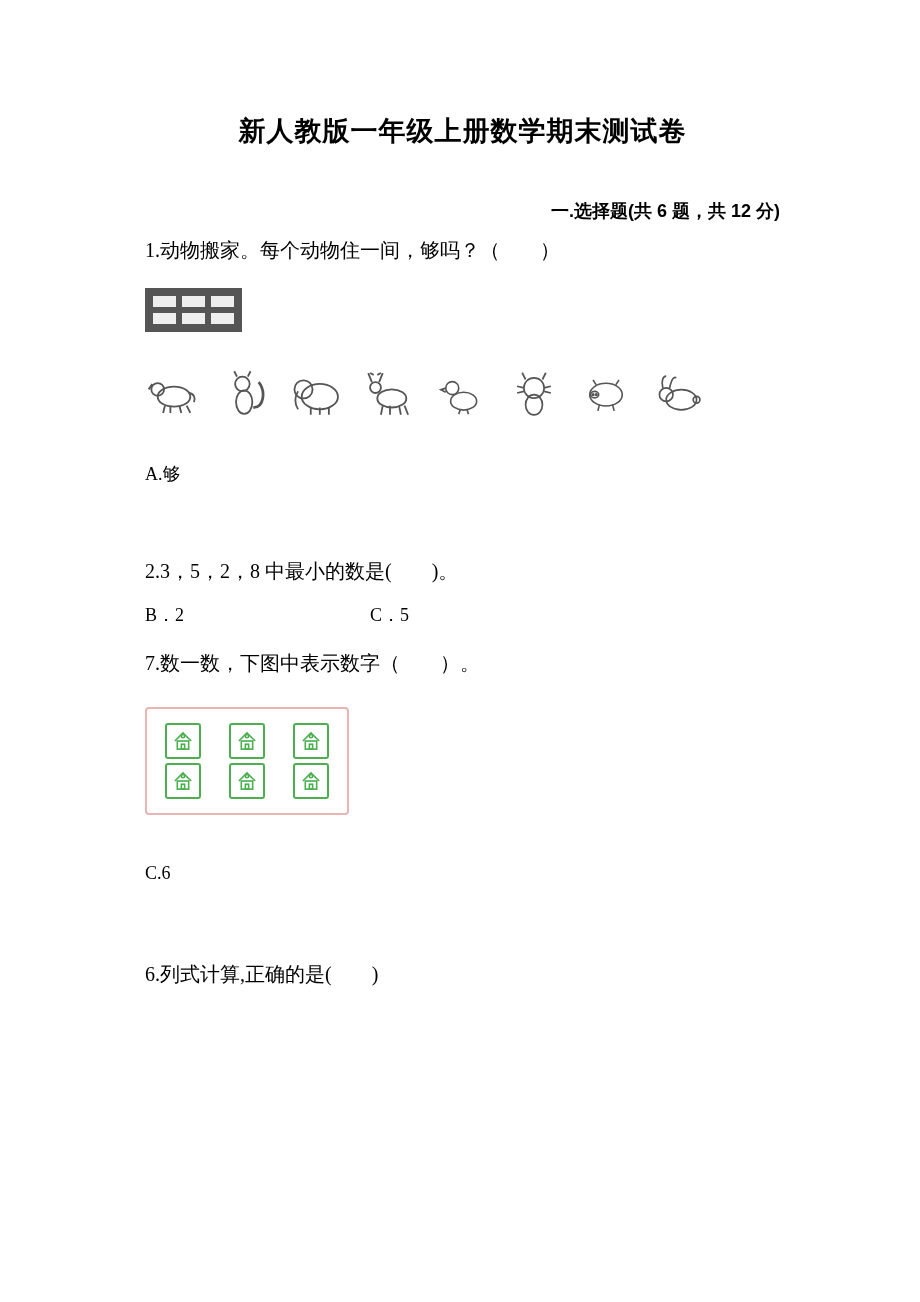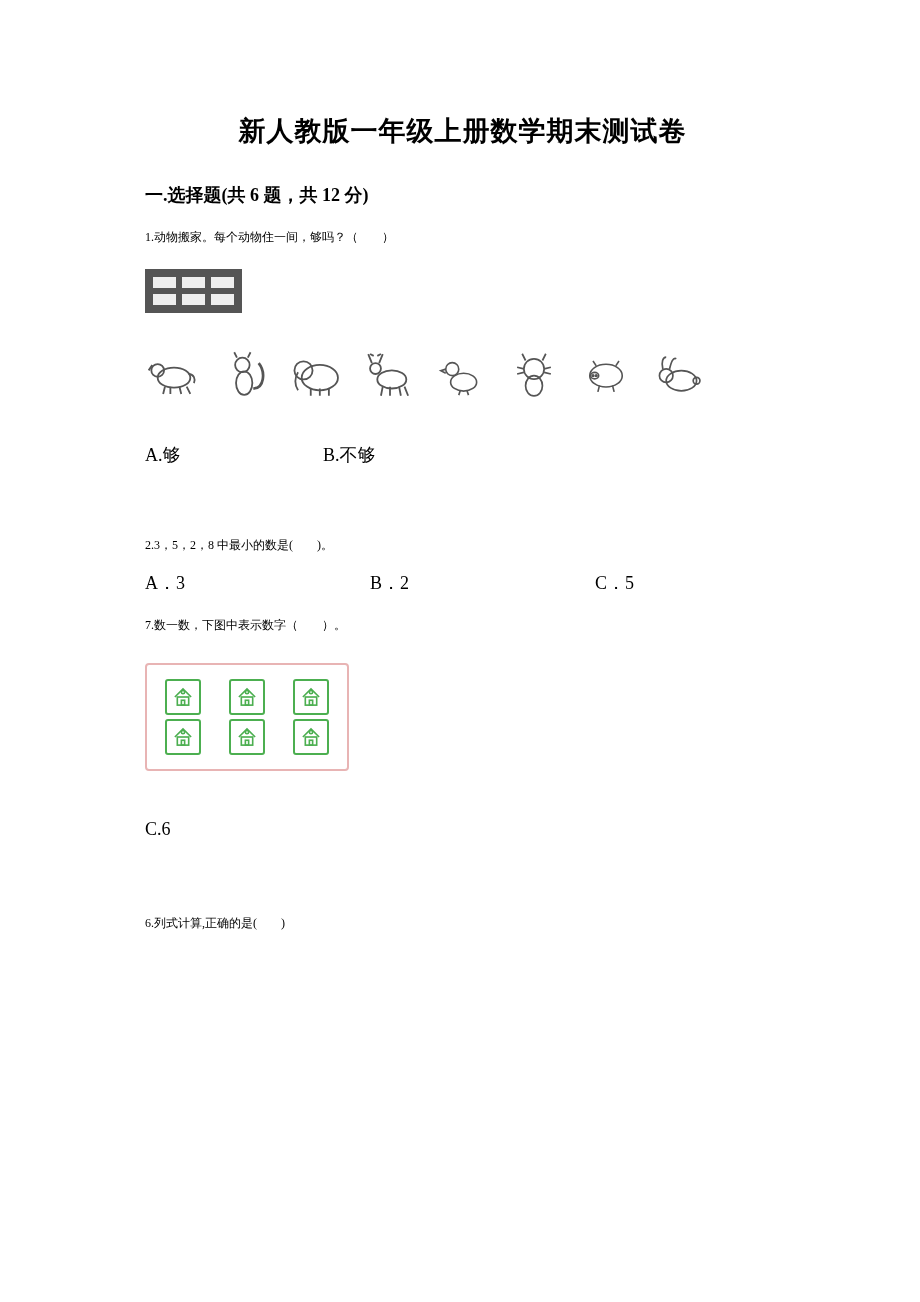--- a/index.html
+++ b/index.html
@@ -11,32 +11,33 @@
       color: #000;
       padding: 110px 140px 60px 145px;
       font-size: 18px;
       line-height: 1.6;
     }
     .title {
       text-align: center;
       font-size: 27px;
       font-weight: bold;
       font-family: "SimHei", "黑体", sans-serif;
-      margin-bottom: 28px;
+      margin-bottom: 44px;
       letter-spacing: 1px;
     }
     .section-heading {
       font-weight: bold;
-      font-family: Liberation Serif, serif;
-      margin-bottom: 18px;
+      font-family: Liberation Sans, sans-serif;
+      margin-bottom: 8px;
       font-size: 18px;
+      text-align: right;
     }
     .question {
       margin-bottom: 12px;
-      font-size: 12px;
+      font-size: 20px;
     }
     .building {
       margin: 22px 0 18px 0;
     }
     .building-grid {
       display: inline-block;
       border: 5px solid #555;
       background: #fff;
     }
     .building-row { display: flex; }
@@ -54,21 +55,21 @@
     }
     .animal {
       width: 58px;
       height: 58px;
       display: flex;
       align-items: center;
       justify-content: center;
     }
     .options-row {
       display: flex;
-      gap: 8px;
+      gap: 0;
       margin-bottom: 40px;
     }
     .opt-a { width: 170px; }
     .opt-b { width: 220px; }
     .q2-row, .q3-opts-row {
       display: flex;
       margin-top: 14px;
     }
     .spacer-lg { height: 26px; }
     .houses-box {
@@ -197,28 +198,26 @@
           <circle cx="18" cy="34" r="8"></circle>
           <path d="M14 26c-2-8 0-14 4-14M22 26c2-8 4-14 8-12"></path>
           <circle cx="54" cy="40" r="4"></circle>
         </g>
       </svg>
   </div>
 </div>
 
 <div class="options-row">
   <div class="opt-a">A.够</div>
-  <div class="opt-b">B.不够</div>
 </div>
 
 <div class="spacer-lg"></div>
 
 <div class="question">2.3，5，2，8 中最小的数是(　　)。</div>
 <div class="q2-row">
-  <div style="width:225px">A．3</div>
   <div style="width:225px">B．2</div>
   <div>C．5</div>
 </div>
 
 <div class="question" style="margin-top:18px">7.数一数，下图中表示数字（　　）。</div>
 
 <div class="houses-box">
   <div class="houses-row">
     <div class="house">
         <svg viewBox="0 0 32 32" width="26" height="26">

